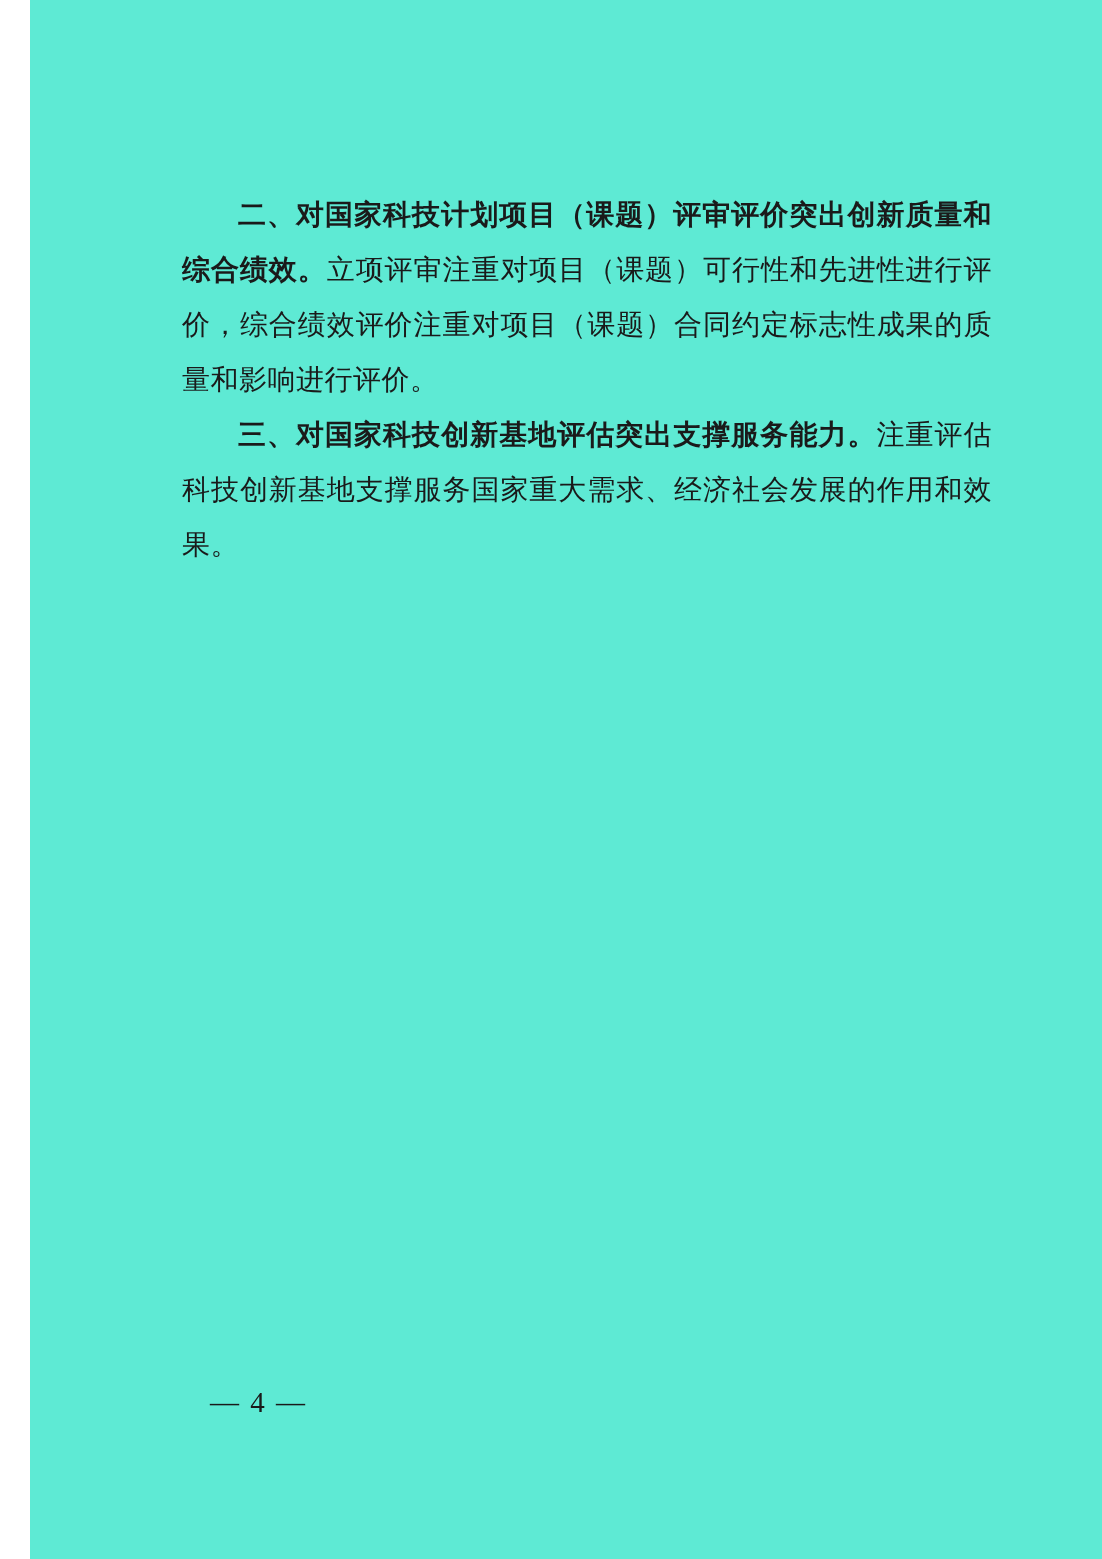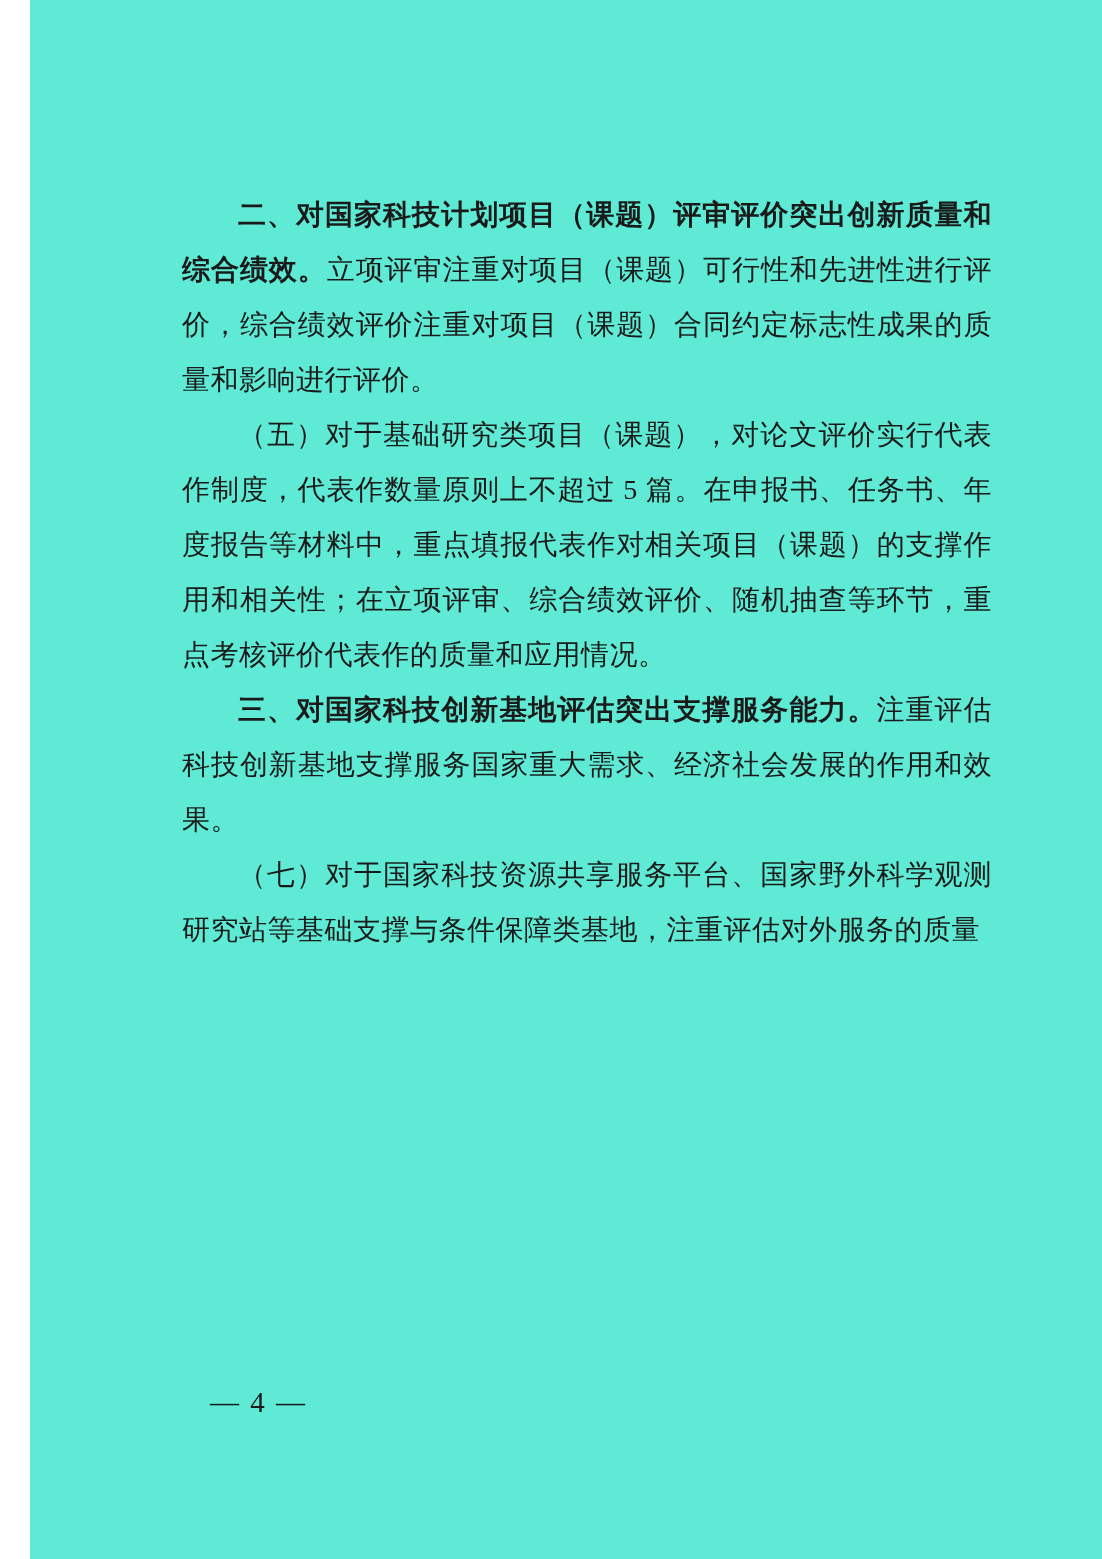--- a/index.html
+++ b/index.html
@@ -49,20 +49,18 @@
     letter-spacing: 2px;
     color: #1a1a1a;
   }
 </style>
 </head>
 <body>
 
 <div class="page">
   <main class="doc-body">
       <p class="para"><span class="run bold">二、对国家科技计划项目（课题）评审评价突出创新质量和综合绩效。</span><span class="run">立项评审注重对项目（课题）可行性和先进性进行评价，综合绩效评价注重对项目（课题）合同约定标志性成果的质量和影响进行评价。</span></p>
-      <p class="para"><span class="run">（五）对于基础研究类项目（课题），对论文评价实行代表作制度，代表作数量原则上不超过 5 篇。在申报书、任务书、年度报告等材料中，重点填报代表作对相关项目（课题）的支撑作用和相关性；在立项评审、综合绩效评价、随机抽查等环节，重点考核评价代表作的质量和应用情况。</span></p>
       <p class="para"><span class="run bold">三、对国家科技创新基地评估突出支撑服务能力。</span><span class="run">注重评估科技创新基地支撑服务国家重大需求、经济社会发展的作用和效果。</span></p>
-      <p class="para"><span class="run">（七）对于国家科技资源共享服务平台、国家野外科学观测研究站等基础支撑与条件保障类基地，注重评估对外服务的质量</span></p>
     </main>
   <footer class="page-footer">
     <span>— 4 —</span>
   </footer>
 </div>
 
 </body></html>

